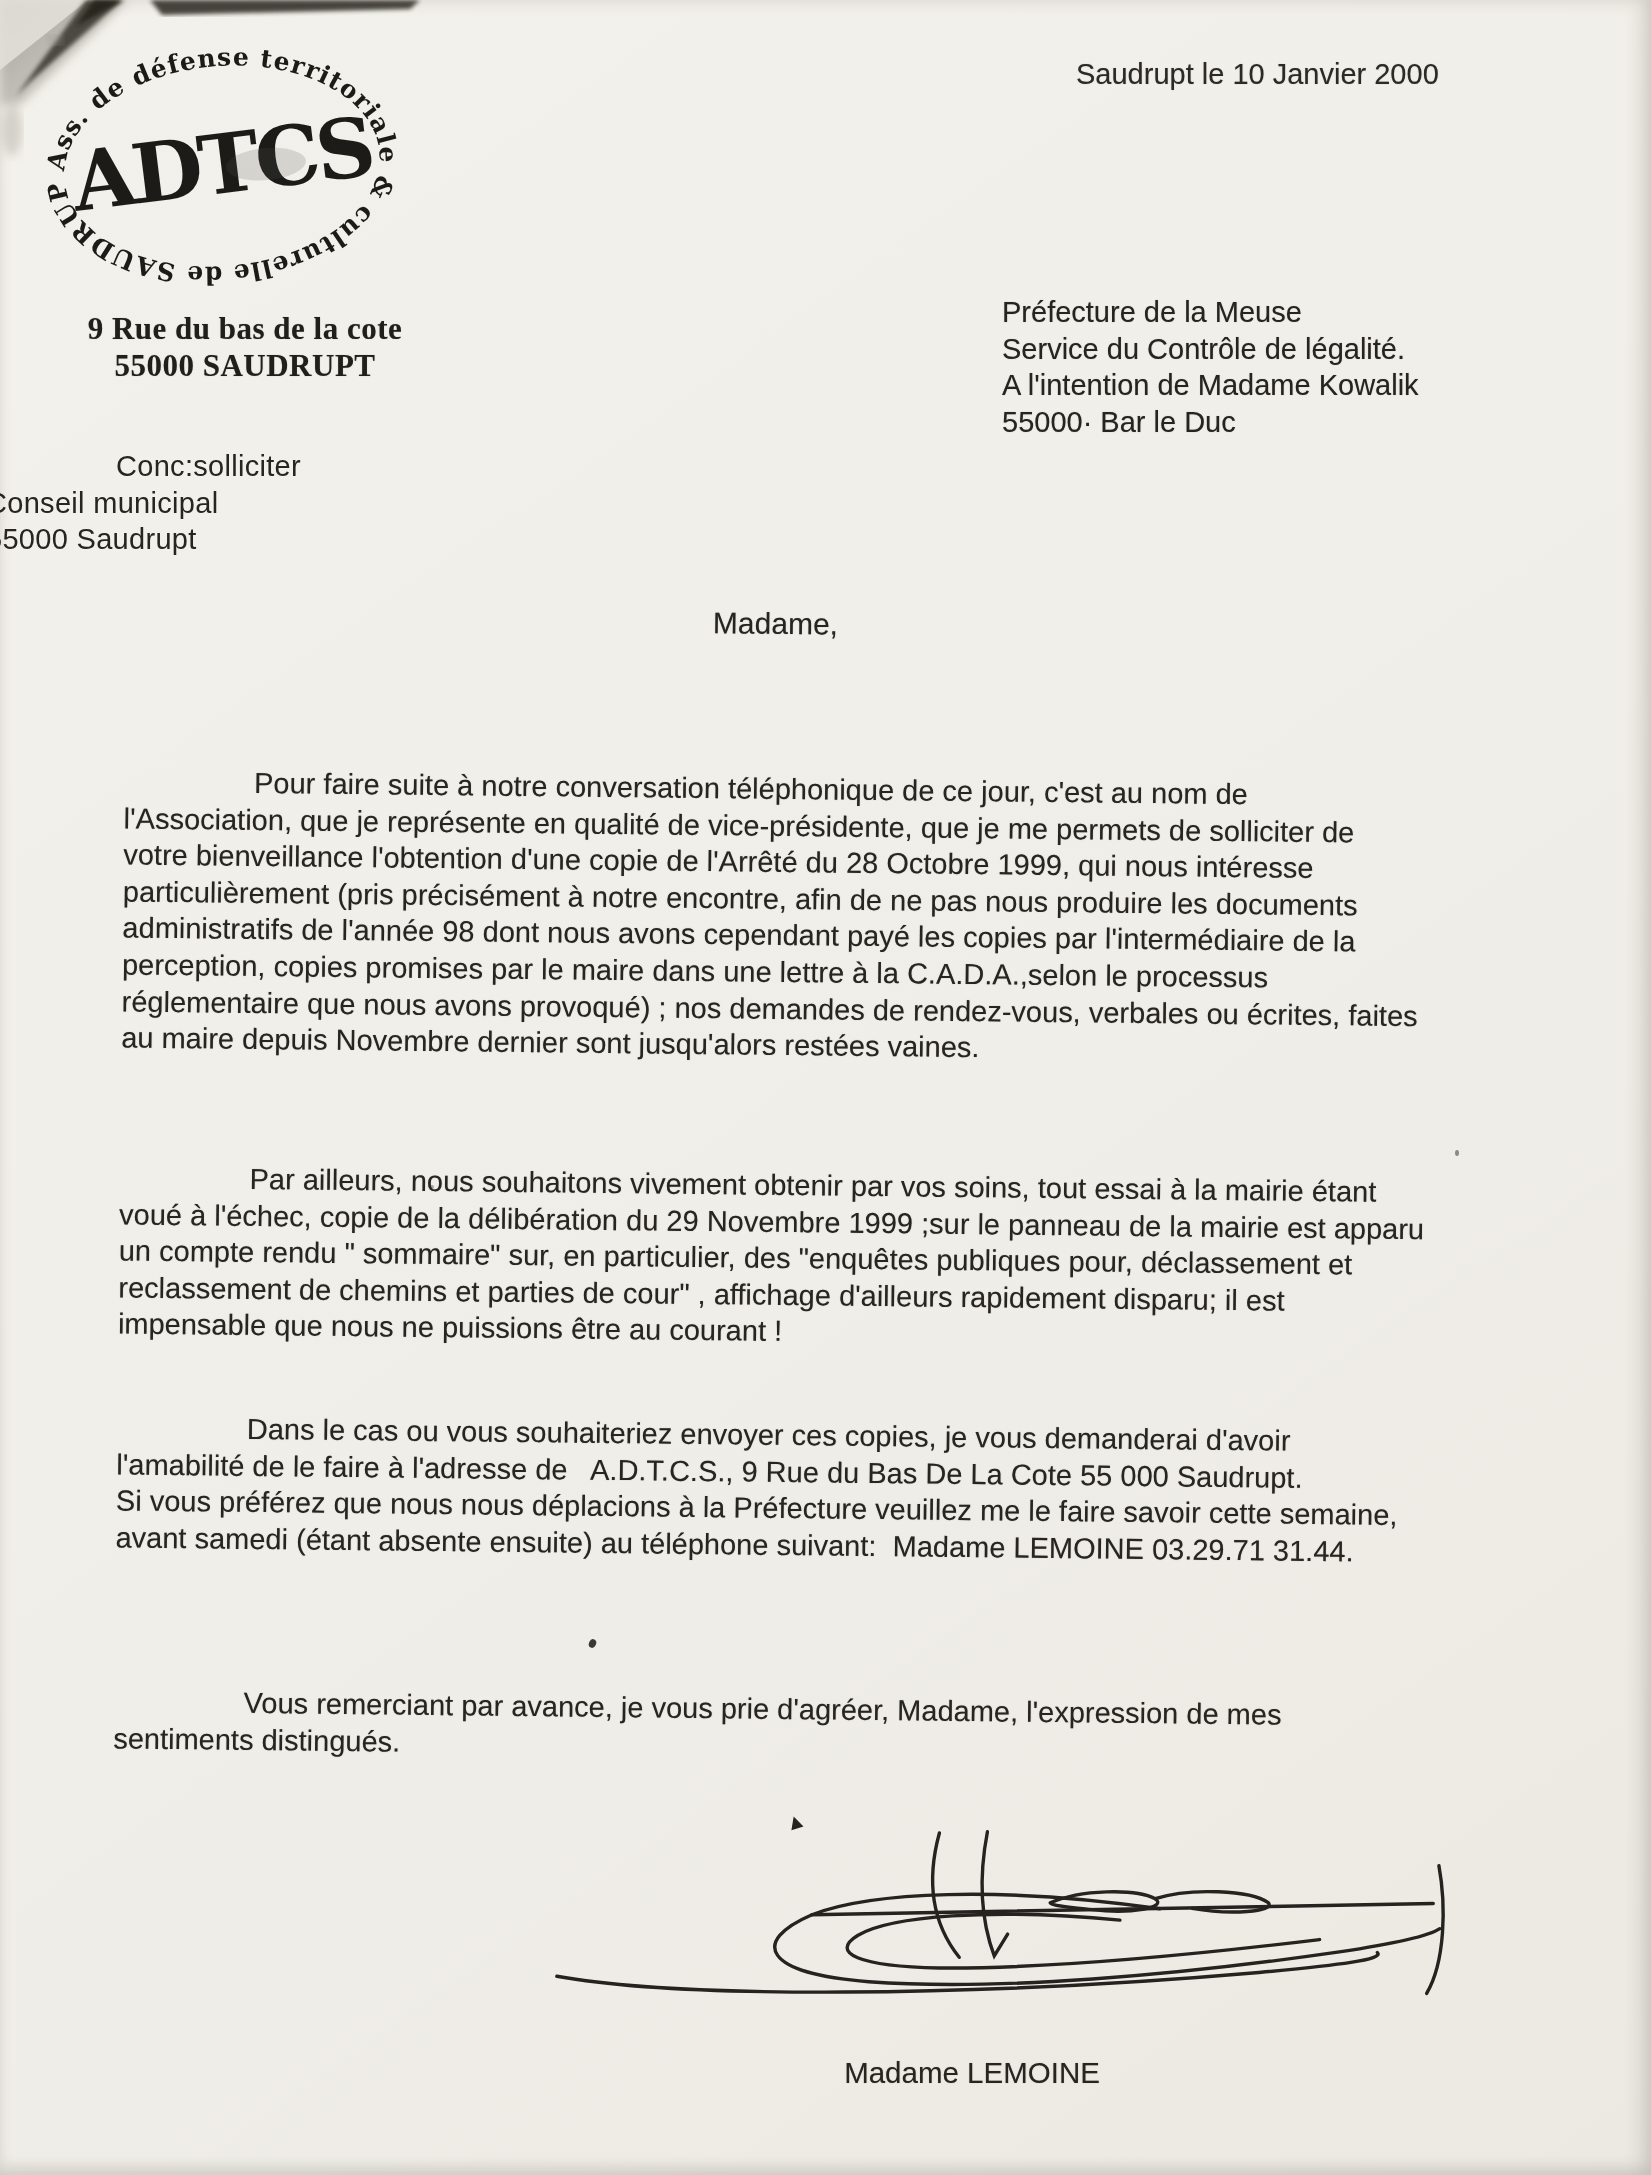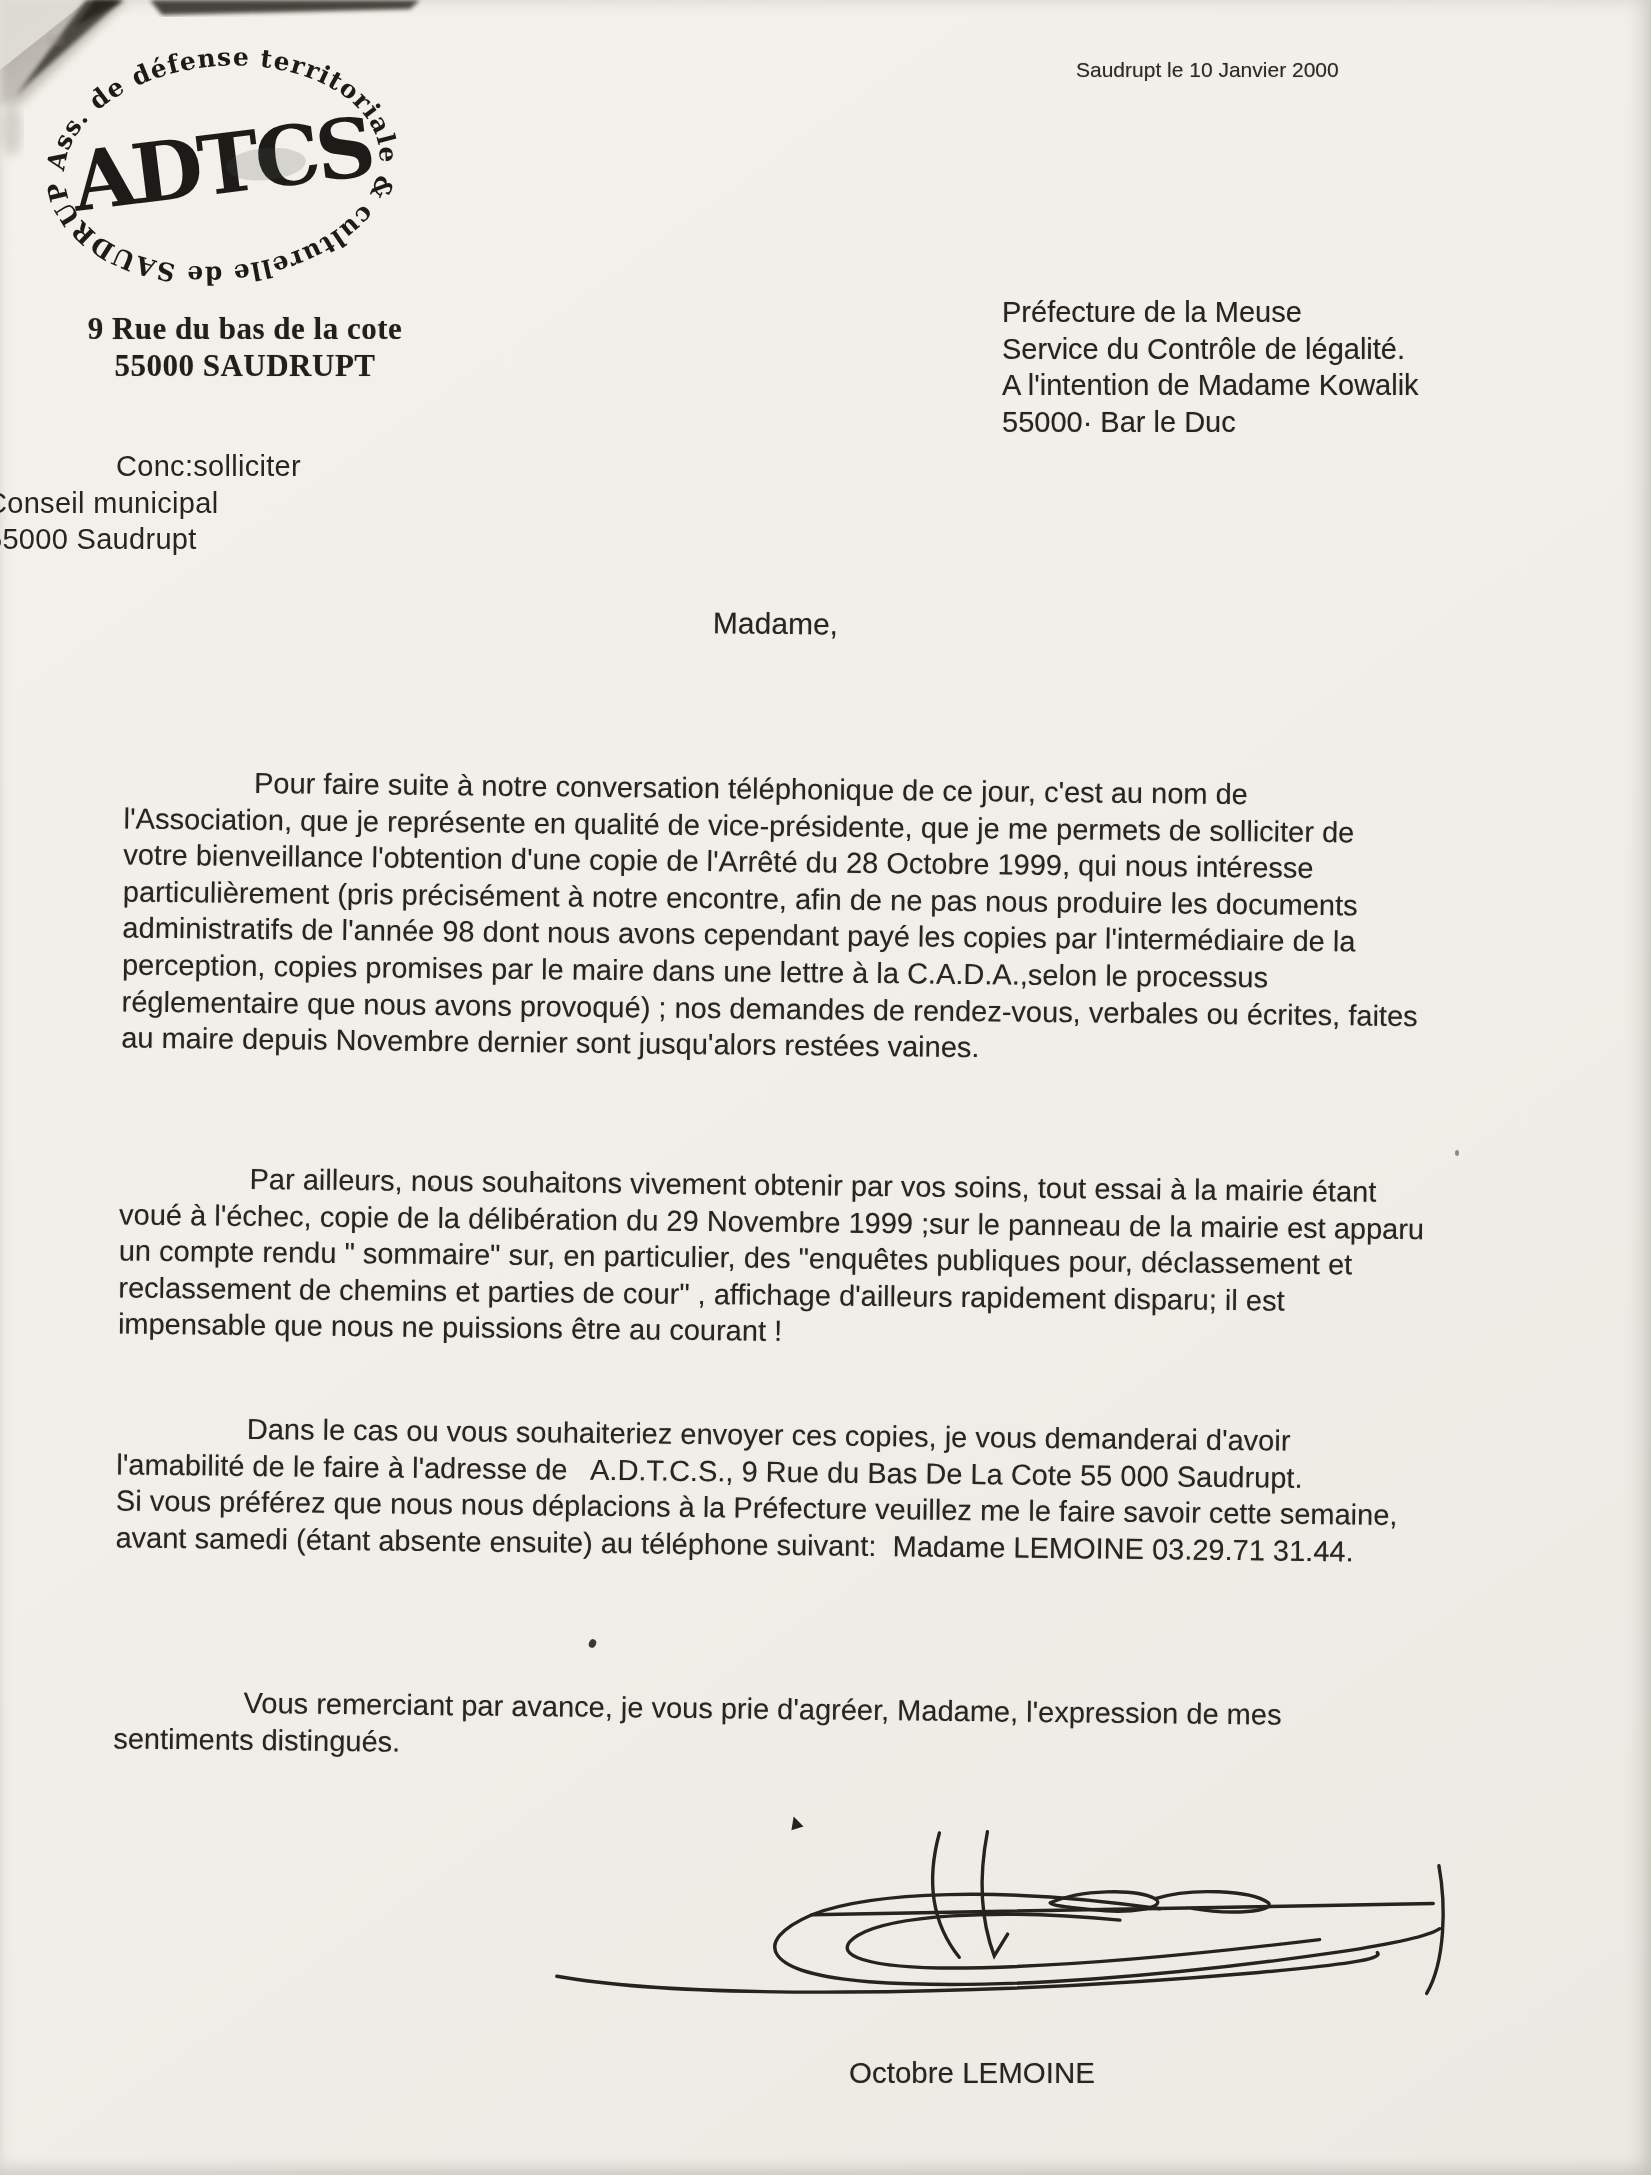--- a/index.html
+++ b/index.html
@@ -14,21 +14,21 @@
   .abs { position:absolute; }
   .soft { text-shadow:0 0 1px rgba(40,38,32,.38); }
 
   
   .lh-address {
     left:80px; top:278px; width:330px; text-align:center;
     font-family:"Liberation Serif", serif; font-weight:bold;
     font-size:31px; line-height:37px; letter-spacing:.5px; color:#201f1a;margin-top:32px;
   }
   .ref-block { left:-14px; top:448px; font-size:30px; line-height:34px; color:#312f2a; letter-spacing:.3px; }
-  .date-line { left:1076px; top:58px; font-size:21px; color:#2b2a25; }
+  .date-line { left:1076px; top:58px; font-size:29px; color:#2b2a25; }
   .recipient { left:1002px; top:294px; width:520px; text-align:left; font-size:29px; line-height:36.5px; color:#25241f; }
 
   
   .letter-body { left:0; top:0; width:1651px; height:2175px; transform:rotate(.65deg); transform-origin:0 0; }
   .salutation { left:720px; top:598px; font-size:30px; }
   .para { font-size:29px; line-height:36.6px; color:#26251f; }
   .para .line { white-space:pre; }
   .para .line:first-child { margin-left:130px; }
   .p1 { left:133px; top:762px; }
   .p2 { left:133px; top:1158px; }
@@ -135,20 +135,20 @@
     <path d="M 615 90 C 650 78, 710 80, 728 92 C 736 101, 690 105, 652 99"></path>
     <path d="M 620 100 C 460 80, 330 88, 272 112 C 210 140, 225 172, 330 178 C 460 185, 640 166, 800 140 C 860 130, 890 122, 900 115"></path>
     <path d="M 580 112 C 450 102, 350 112, 318 132 C 290 150, 320 163, 400 163 C 510 162, 650 146, 780 128"></path>
     <path d="M 272 112 L 893 90"></path>
     <path d="M 898 52 C 906 92, 906 148, 888 180"></path>
     <path d="M 18 178 C 140 198, 430 192, 720 162 C 800 153, 845 147, 838 140"></path>
     <polygon points="252,14 262,24 250,28" fill="#24231f" stroke="none"></polygon>
   </svg>
 
   <div class="abs name-block soft">
-    <div>Octobre LEMOINE</div>
+    <div>Madame LEMOINE</div>
   </div>
 
   <div class="speck" style="left:589px; top:1639px; width:7px; height:9px; transform:rotate(24deg)"></div>
   <div class="speck" style="left:1455px; top:1150px; width:4px; height:6px; opacity:.55"></div>
   <div class="speck" style="left:430px; top:1185px; width:4px; height:4px; opacity:.4"></div>
 
 </div>
 
 </body></html>

